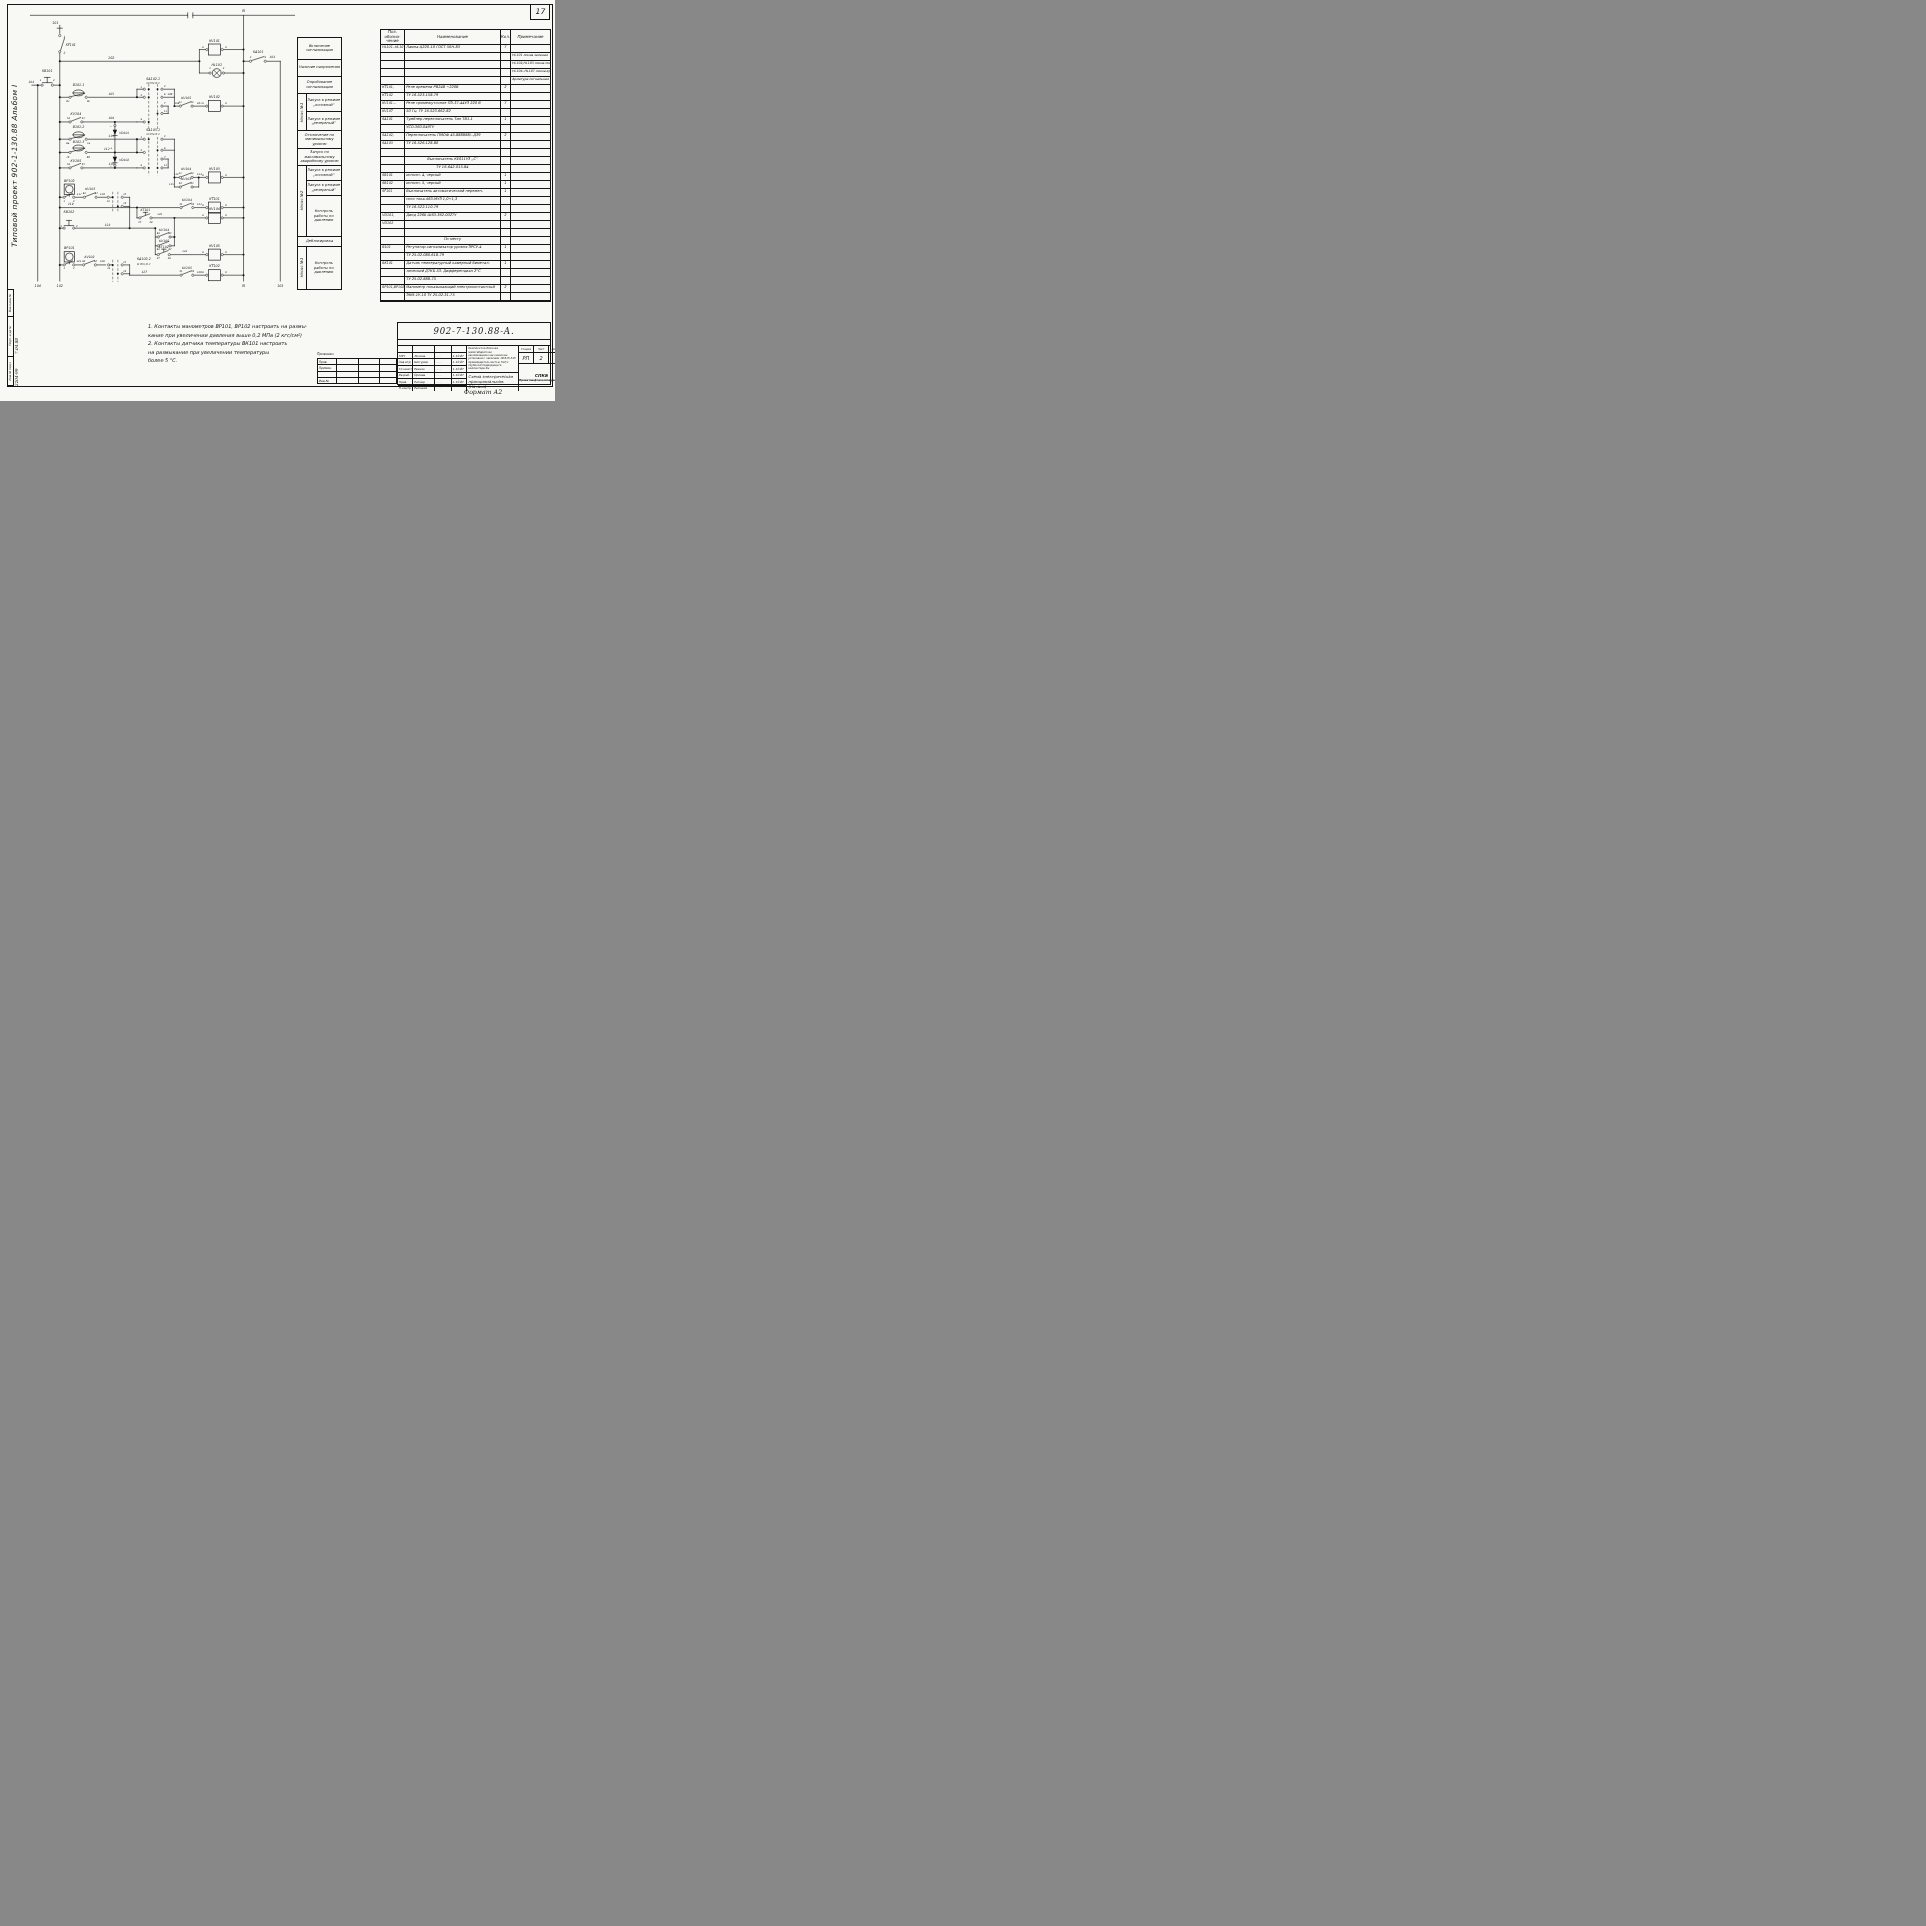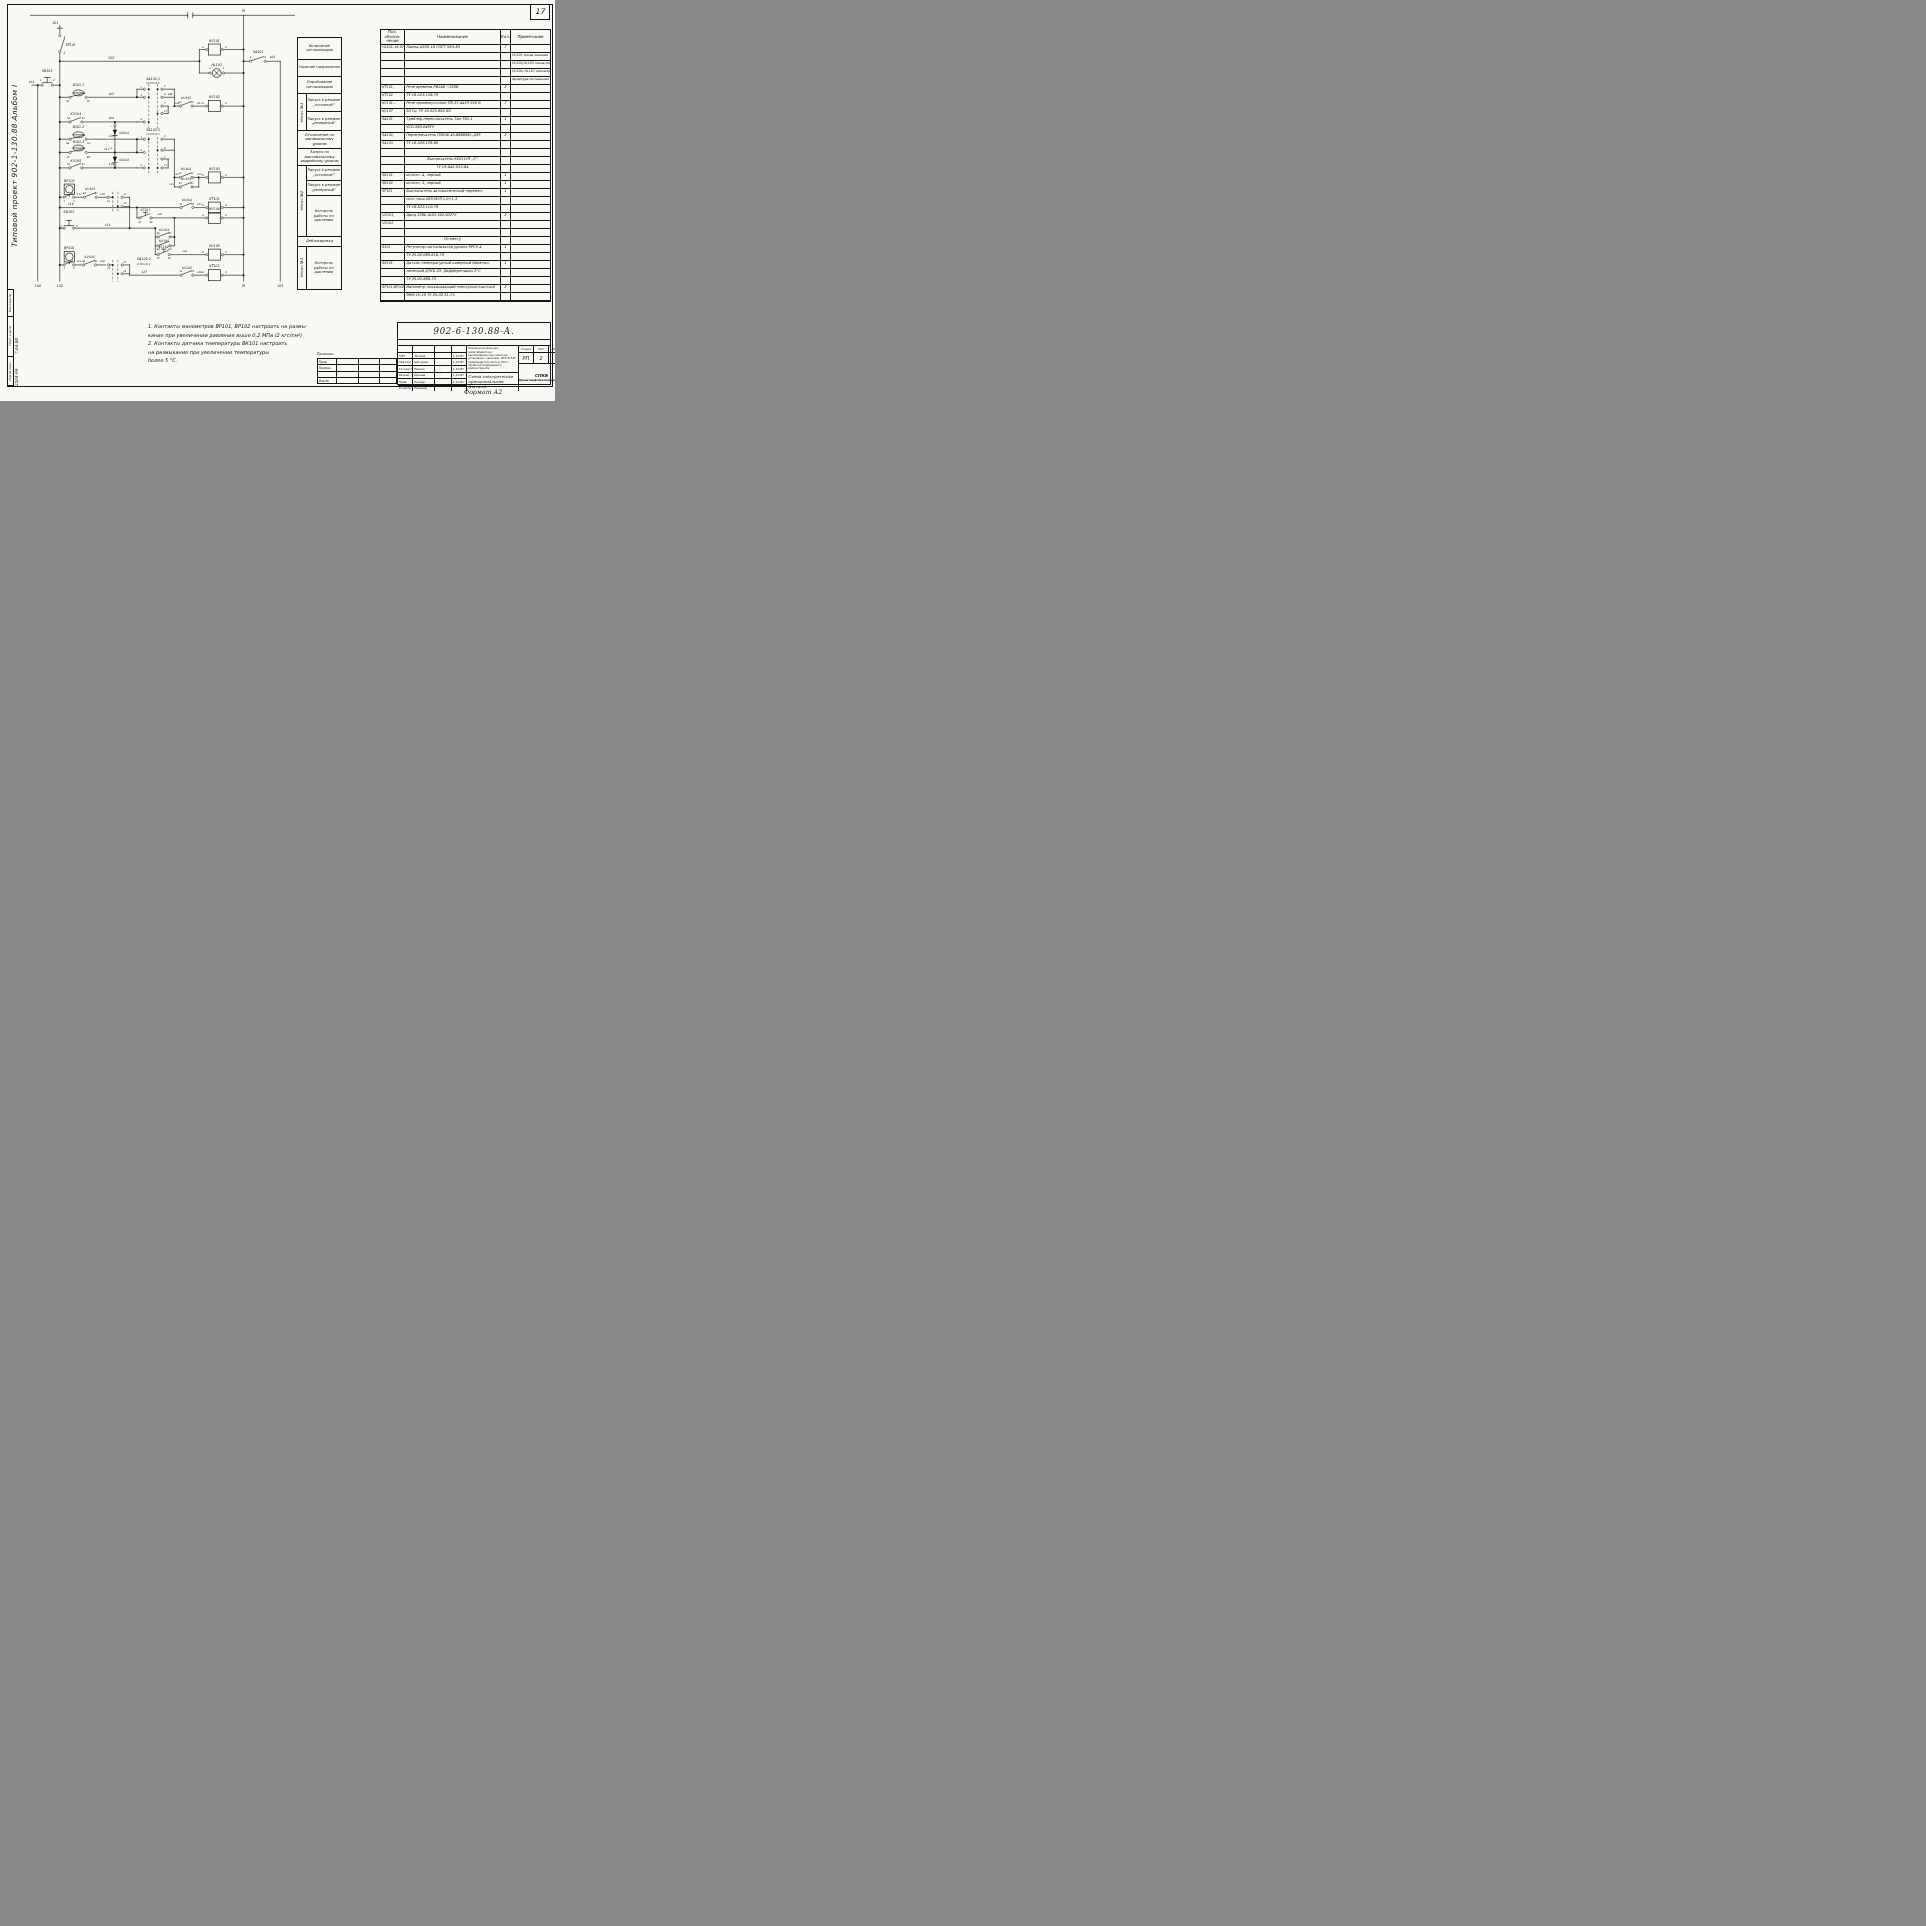--- a/index.html
+++ b/index.html
@@ -825,21 +825,21 @@
         <div class="arow">
           <div>Инв.№</div>
           <div></div>
           <div></div>
           <div></div>
         </div>
       </div>
   </div>
 
   <div class="tblock">
-    <div class="tb-num">902-6-130.88-А.</div>
+    <div class="tb-num">902-7-130.88-А.</div>
     <div class="tb-strip"></div>
     <div class="tb-main">
       <div class="sigs" id="sigs">
           <div class="sigrow">
             <div></div>
             <div></div>
             <div class="sigsq"></div>
             <div></div>
           </div>
           <div class="sigrow">

